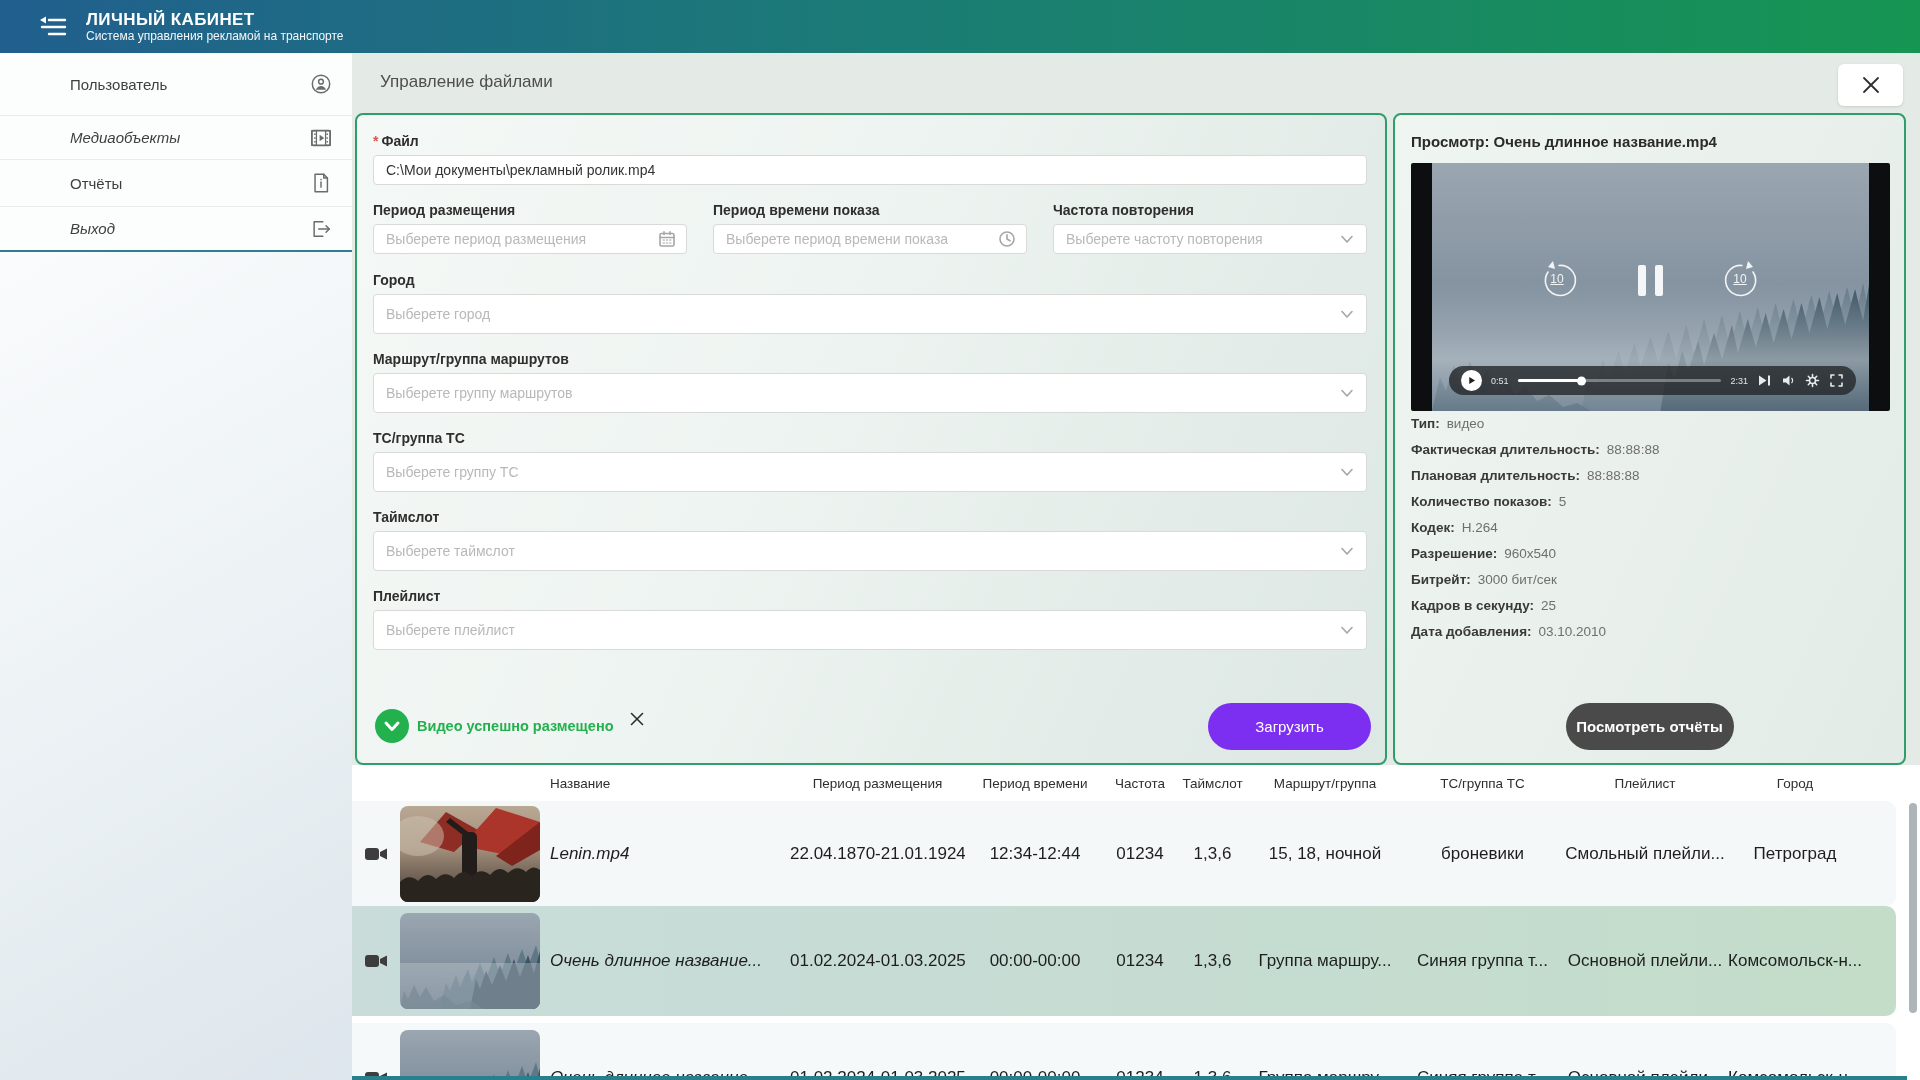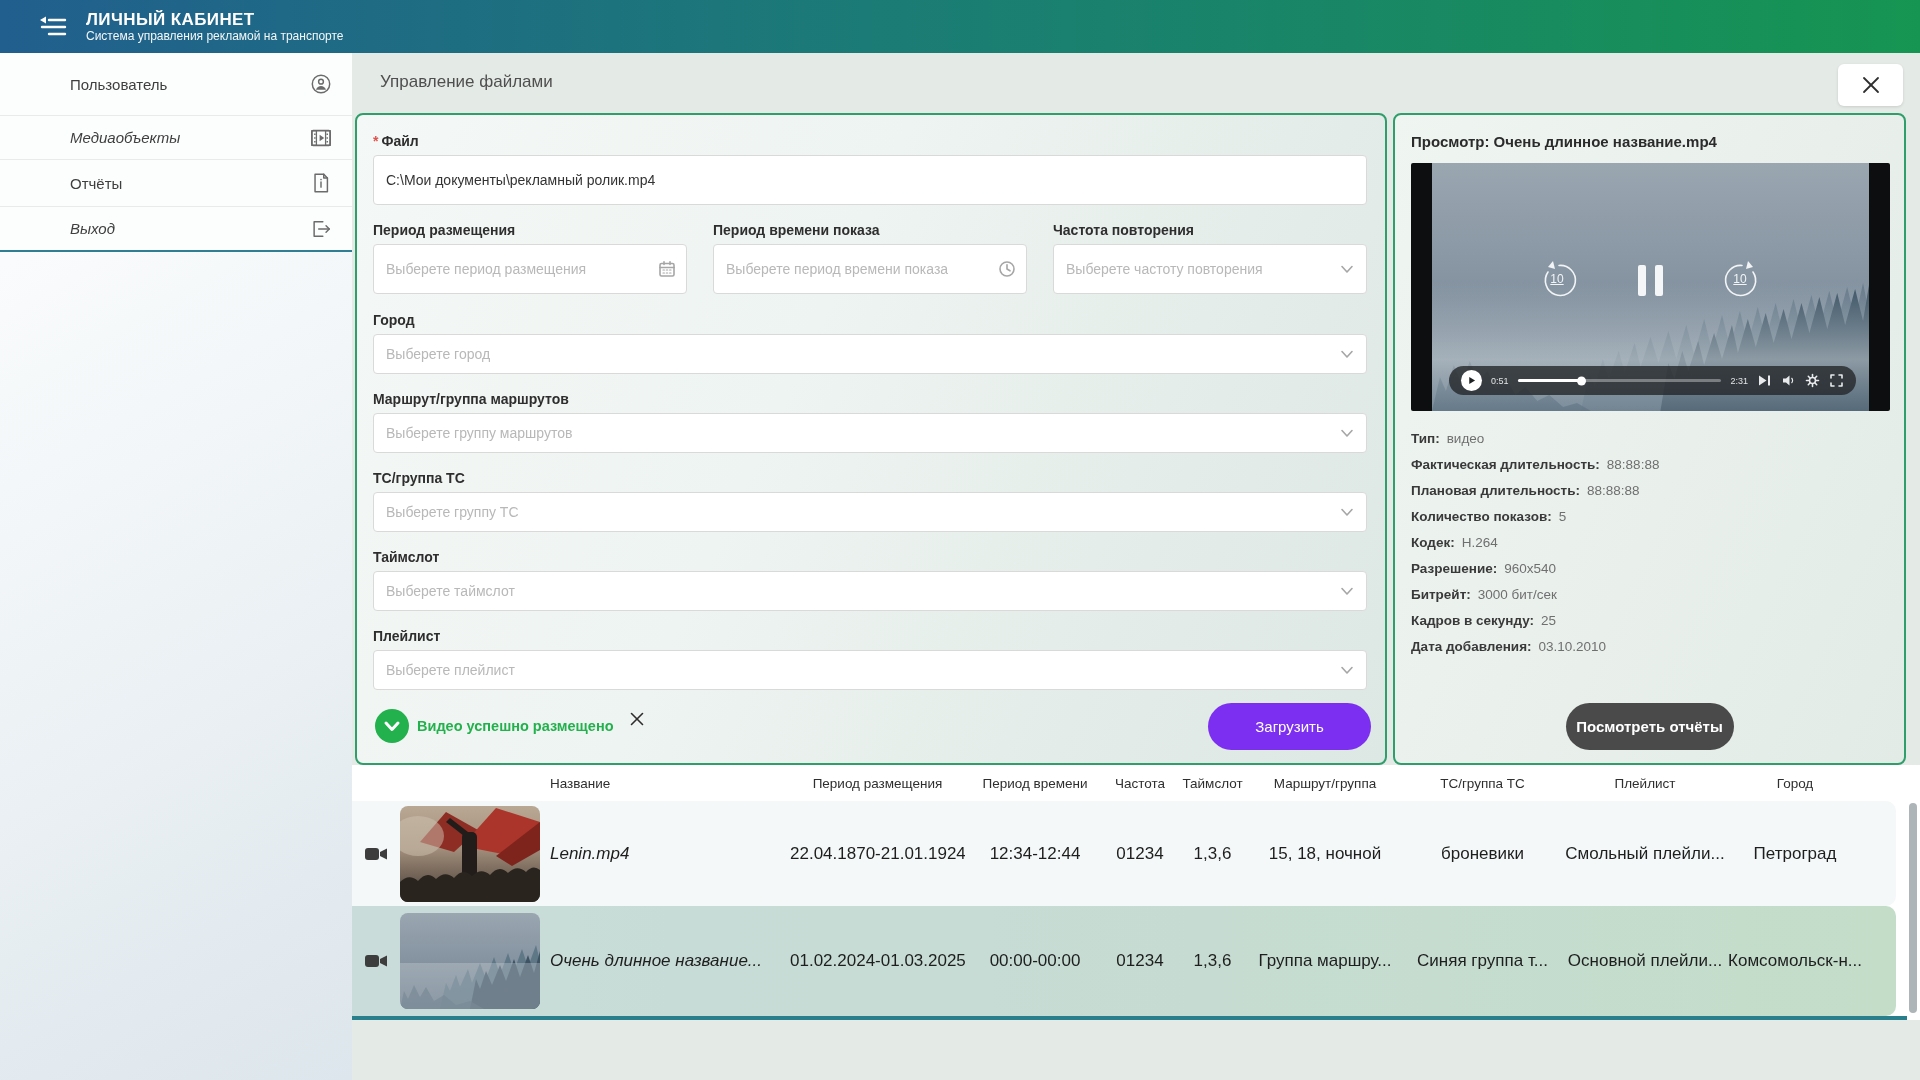--- a/index.html
+++ b/index.html
@@ -40,21 +40,21 @@
     background:linear-gradient(115deg,#f4f8f6 0%,#eef4f1 42%,#e3ece8 75%,#dde7e3 100%);
     padding:18px 18px 0 16px; }
   .preview-panel { left:1041px; top:60px; width:513px; height:652px;
     background:linear-gradient(115deg,#eff5f1 0%,#e9f0ec 55%,#e2ebe6 100%);
     padding:18px 16px 0 16px; }
 
   
   .f-label { display:block; font-size:14px; font-weight:bold; color:#2e2e2e; margin-bottom:6px; }
   .req { color:#e0524d; margin-right:3px; font-weight:bold; }
   .in-wrap { position:relative; }
-  .text-input { width:100%; height:50px; background:#fff; border:1px solid #d9d9d9; border-radius:4px;
+  .text-input { width:100%; height:30px; background:#fff; border:1px solid #d9d9d9; border-radius:4px;
     padding:0 36px 0 12px; font-size:14px; color:#333; font-family:inherit; outline:none; }
   .text-input::placeholder { color:#b8b8b8; }
   .h40 { height:40px; }
   .suffix { position:absolute; right:11px; top:50%; transform:translateY(-50%); width:18px; height:18px; color:#a6a6a6; }
   .suffix svg { width:100%; height:100%; }
   .grp { margin-bottom:17px; }
   .grid3 { display:grid; grid-template-columns:1fr 1fr 1fr; column-gap:26px; margin-bottom:18px; }
 
   .form-footer { position:absolute; left:18px; right:14px; bottom:13px; height:48px;
     display:flex; align-items:center; }
@@ -79,29 +79,29 @@
   .pbar { position:absolute; left:38px; right:34px; bottom:16px; height:29px; border-radius:15px;
     background:rgba(33,36,38,.78); display:flex; align-items:center; padding:0 12px; gap:9px; }
   .pb-play { width:21px; height:21px; border-radius:50%; background:#fff; display:flex; align-items:center; justify-content:center; cursor:pointer; flex:0 0 21px;}
   .pb-time { font-size:9px; color:#e3e5e6; flex:0 0 auto; }
   .pb-track { position:relative; flex:1; height:3px; background:rgba(255,255,255,.35); border-radius:2px; cursor:pointer; }
   .pb-fill { position:absolute; left:0; top:0; bottom:0; width:31%; background:#fff; border-radius:2px; }
   .pb-dot { position:absolute; left:31%; top:50%; width:9px; height:9px; background:#fff; border-radius:50%; transform:translate(-4px,-50%); }
   .pb-ico { width:15px; height:15px; color:#e8eaeb; cursor:pointer; flex:0 0 15px; }
   .pb-ico svg { width:100%; height:100%; }
 
-  .meta { margin-top:15px; }
+  .meta { }
   .meta-row { font-size:13.5px; line-height:26px; white-space:nowrap; }
   .meta-row b { color:#393939; }
   .meta-row span.v { color:#6f6f6f; margin-left:7px; }
   .reports-btn { position:absolute; left:50%; transform:translateX(-50%); bottom:13px; width:168px; height:47px;
     border:none; border-radius:24px; background:var(--reports-dark,#4a4a4a); color:#fff; font-size:15px; font-weight:bold; font-family:inherit; cursor:pointer; }
 
   
-  .table-area { position:absolute; left:0; top:712px; width:1568px; height:255px; background:#fff; overflow:hidden; }
+  .table-area { position:absolute; left:0; top:712px; width:1568px; height:315px; background:#fff; overflow:hidden; }
   .t-grid { display:grid; grid-template-columns:48px 150px 240px 175px 140px 70px 75px 150px 165px 160px 140px; align-items:center; }
   .t-head { height:36px; font-size:13.5px; color:#2f2f2f; }
   .t-head .c { text-align:center; }
   .t-head .c.name { text-align:left; }
   .t-row { position:absolute; left:0; right:24px; height:105px; border-radius:0 10px 10px 0; background:#f4f8f8; cursor:pointer; }
   .t-row.r1 { top:36px; }
   .t-row.r2 { top:141px; height:110px; background:linear-gradient(90deg,#c9dcda 0%,#c6dcd2 55%,#c3ddc9 100%); }
   .t-row.r3 { top:258px; height:110px; background:#f6f9f9; }
   .cam { display:flex; justify-content:center; color:#3d3d3d; }
   .cam svg { width:24px; height:18px; }

